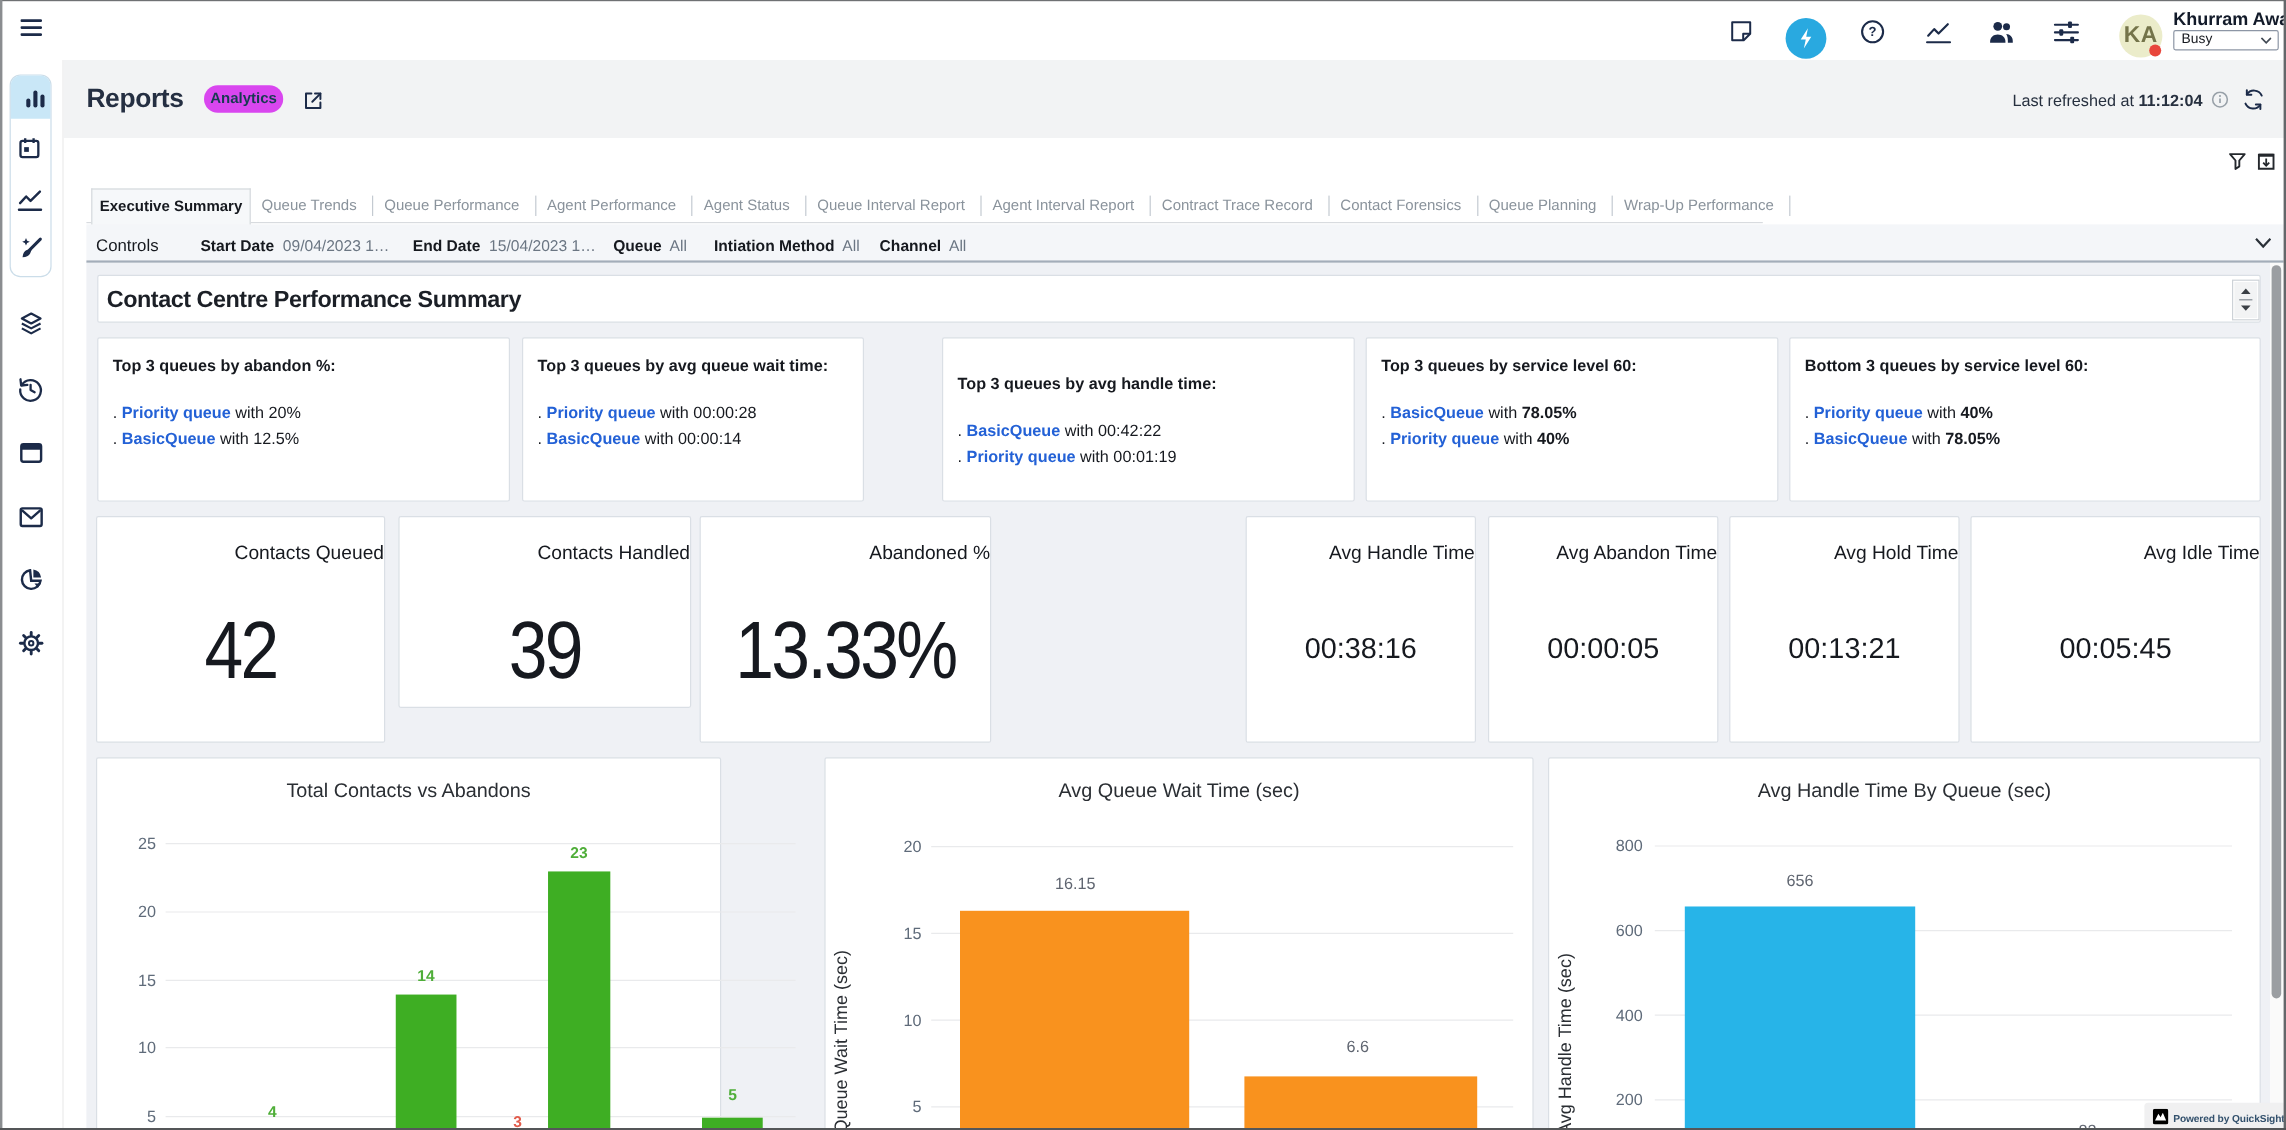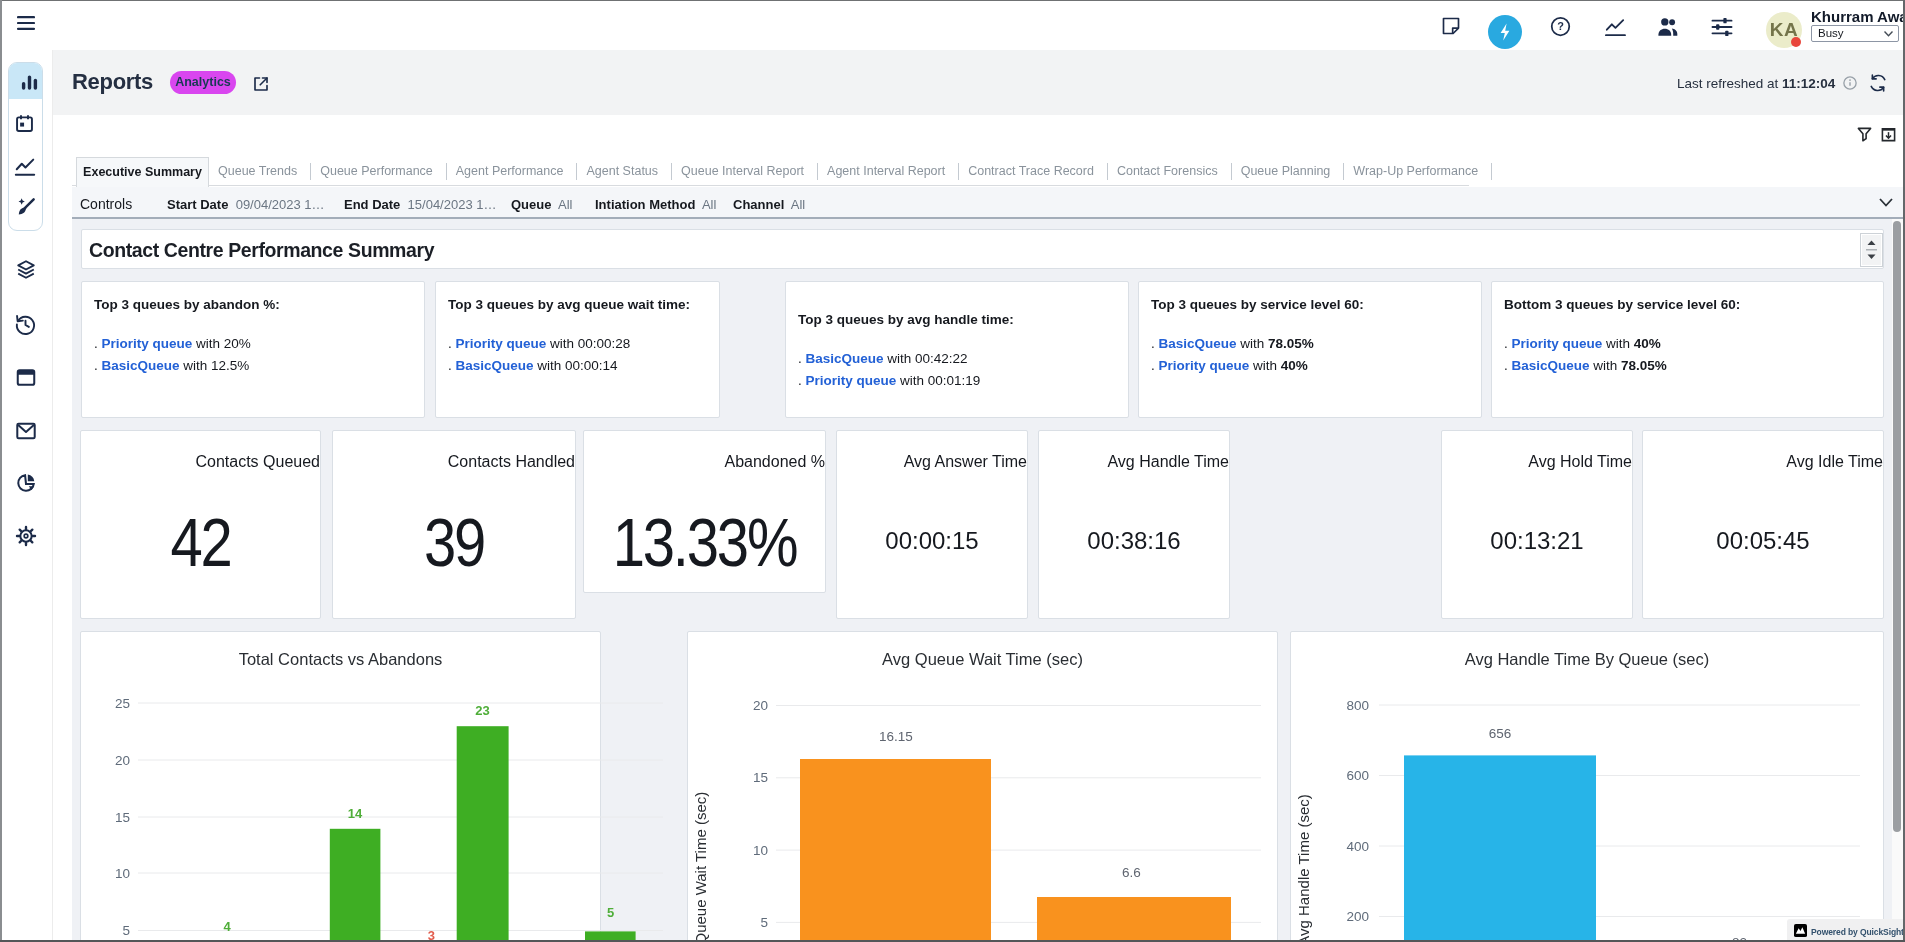--- a/index.html
+++ b/index.html
@@ -240,35 +240,35 @@
 <div class="card" style="left:1491px;top:281px;width:393px;height:137px;padding:15px 12px">
 <div class="ins-t">Bottom 3 queues by service level 60:</div>
 <div class="ins-i">. <b class="q">Priority queue</b> with <b>40%</b></div>
 <div class="ins-i">. <b class="q">BasicQueue</b> with <b>78.05%</b></div>
 </div>
 
 <div class="card" style="left:80px;top:430px;width:241px;height:189px">
       <div class="kpi-t">Contacts Queued</div>
       <div class="kpi-v kpi-big">42</div>
     </div>
-<div class="card" style="left:332px;top:430px;width:244px;height:189px">
+<div class="card" style="left:332px;top:430px;width:244px;height:160px">
       <div class="kpi-t">Contacts Handled</div>
       <div class="kpi-v kpi-big">39</div>
     </div>
-<div class="card" style="left:583px;top:430px;width:243px;height:163px">
+<div class="card" style="left:583px;top:430px;width:243px;height:189px">
       <div class="kpi-t">Abandoned %</div>
       <div class="kpi-v kpi-big">13.33%</div>
-    </div>
-<div class="card" style="left:836px;top:430px;width:192px;height:189px">
-      <div class="kpi-t">Avg Answer Time</div>
-      <div class="kpi-v">00:00:15</div>
     </div>
 <div class="card" style="left:1038px;top:430px;width:192px;height:189px">
       <div class="kpi-t">Avg Handle Time</div>
       <div class="kpi-v">00:38:16</div>
+    </div>
+<div class="card" style="left:1240px;top:430px;width:192px;height:189px">
+      <div class="kpi-t">Avg Abandon Time</div>
+      <div class="kpi-v">00:00:05</div>
     </div>
 <div class="card" style="left:1441px;top:430px;width:192px;height:189px">
       <div class="kpi-t">Avg Hold Time</div>
       <div class="kpi-v">00:13:21</div>
     </div>
 <div class="card" style="left:1642px;top:430px;width:242px;height:189px">
       <div class="kpi-t">Avg Idle Time</div>
       <div class="kpi-v">00:05:45</div>
     </div>
 

